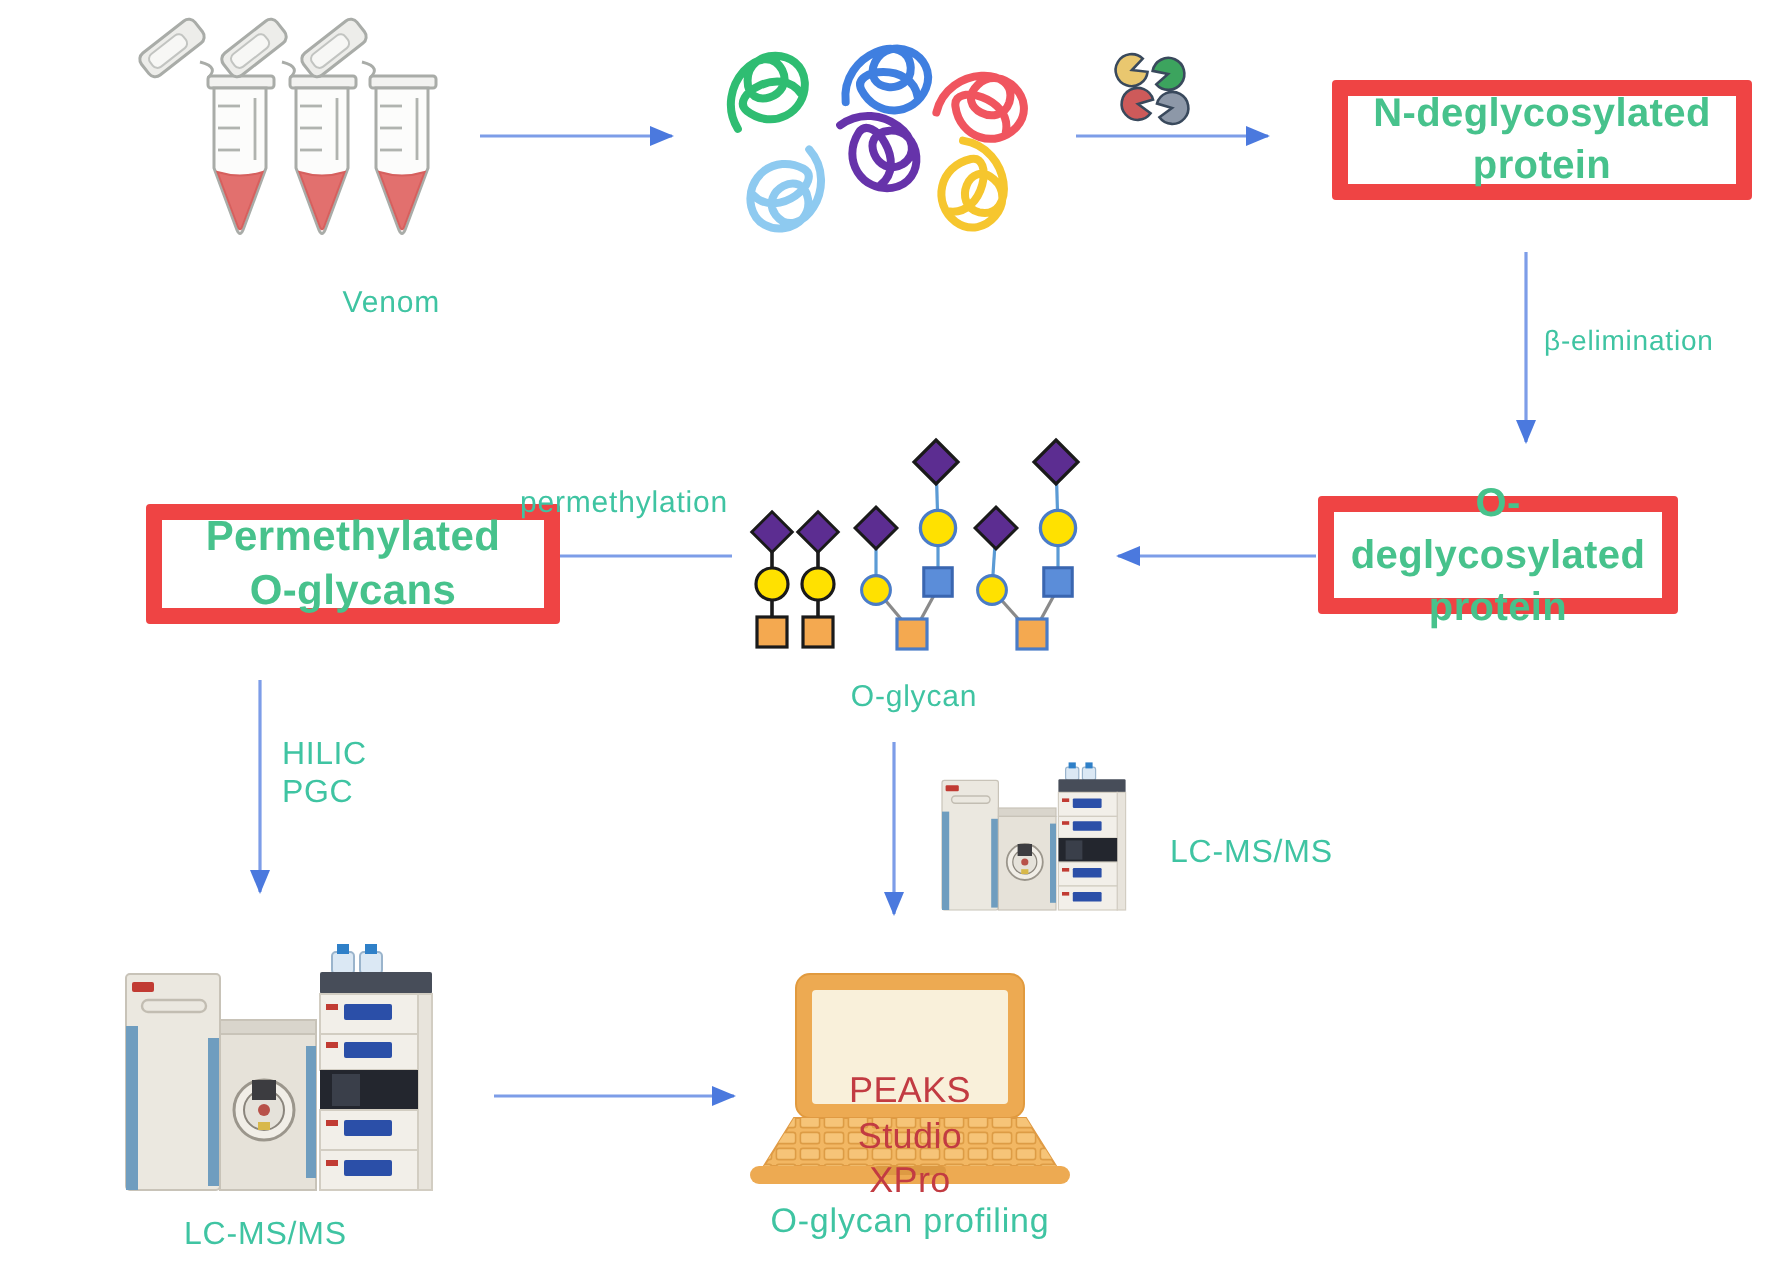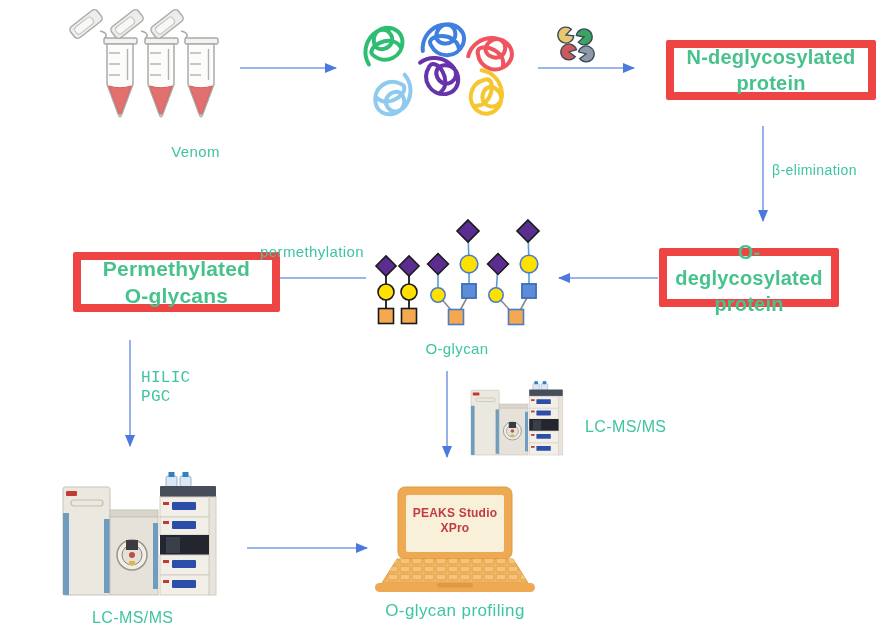--- a/index.html
+++ b/index.html
@@ -6,31 +6,31 @@
   .canvas{
     position:relative;width:887px;height:642px;background:#ffffff;overflow:hidden;
     font-family:"Liberation Sans", sans-serif;
   }
   .layer{position:absolute;left:0;top:0;}
   .lbl{
     position:absolute;color:#3fc4a2;font-size:15px;letter-spacing:0.4px;
     text-align:center;line-height:1.2;
   }
   .lbl.left{text-align:left;}
-  .serif{font-family:Liberation Mono, monospace;font-size:16px;letter-spacing:0.3px;}
+  .serif{font-family:Liberation Sans, sans-serif;font-size:16px;letter-spacing:0.3px;}
   .multiline{white-space:pre-line;}
   .node-box{
     position:absolute;box-sizing:border-box;border:8px solid #ef4444;border-radius:2px;
     background:#ffffff;color:#47c28c;font-weight:bold;font-size:20px;line-height:1.3;
     display:flex;align-items:center;justify-content:center;text-align:center;
     white-space:pre-line;letter-spacing:0.2px;
   }
   .screen-text{
-    position:absolute;color:#c23b42;font-weight:bold;font-size:12px;line-height:1.25;
-    text-align:center;white-space:pre-line;letter-spacing:0.2px;
+    position:absolute;color:#c23b42;font-weight:normal;font-size:18px;line-height:1.25;
+    text-align:center;white-space:pre-line;letter-spacing:0.2px;margin-top:28px;
   }
 </style>
 </head>
 <body>
 
 <div class="canvas">
 
   <svg class="layer" width="887" height="642" viewBox="0 0 887 642">
     <defs>
       <marker id="ah" viewBox="0 0 12 10" markerWidth="12" markerHeight="10" refX="11" refY="5" orient="auto" markerUnits="userSpaceOnUse">

